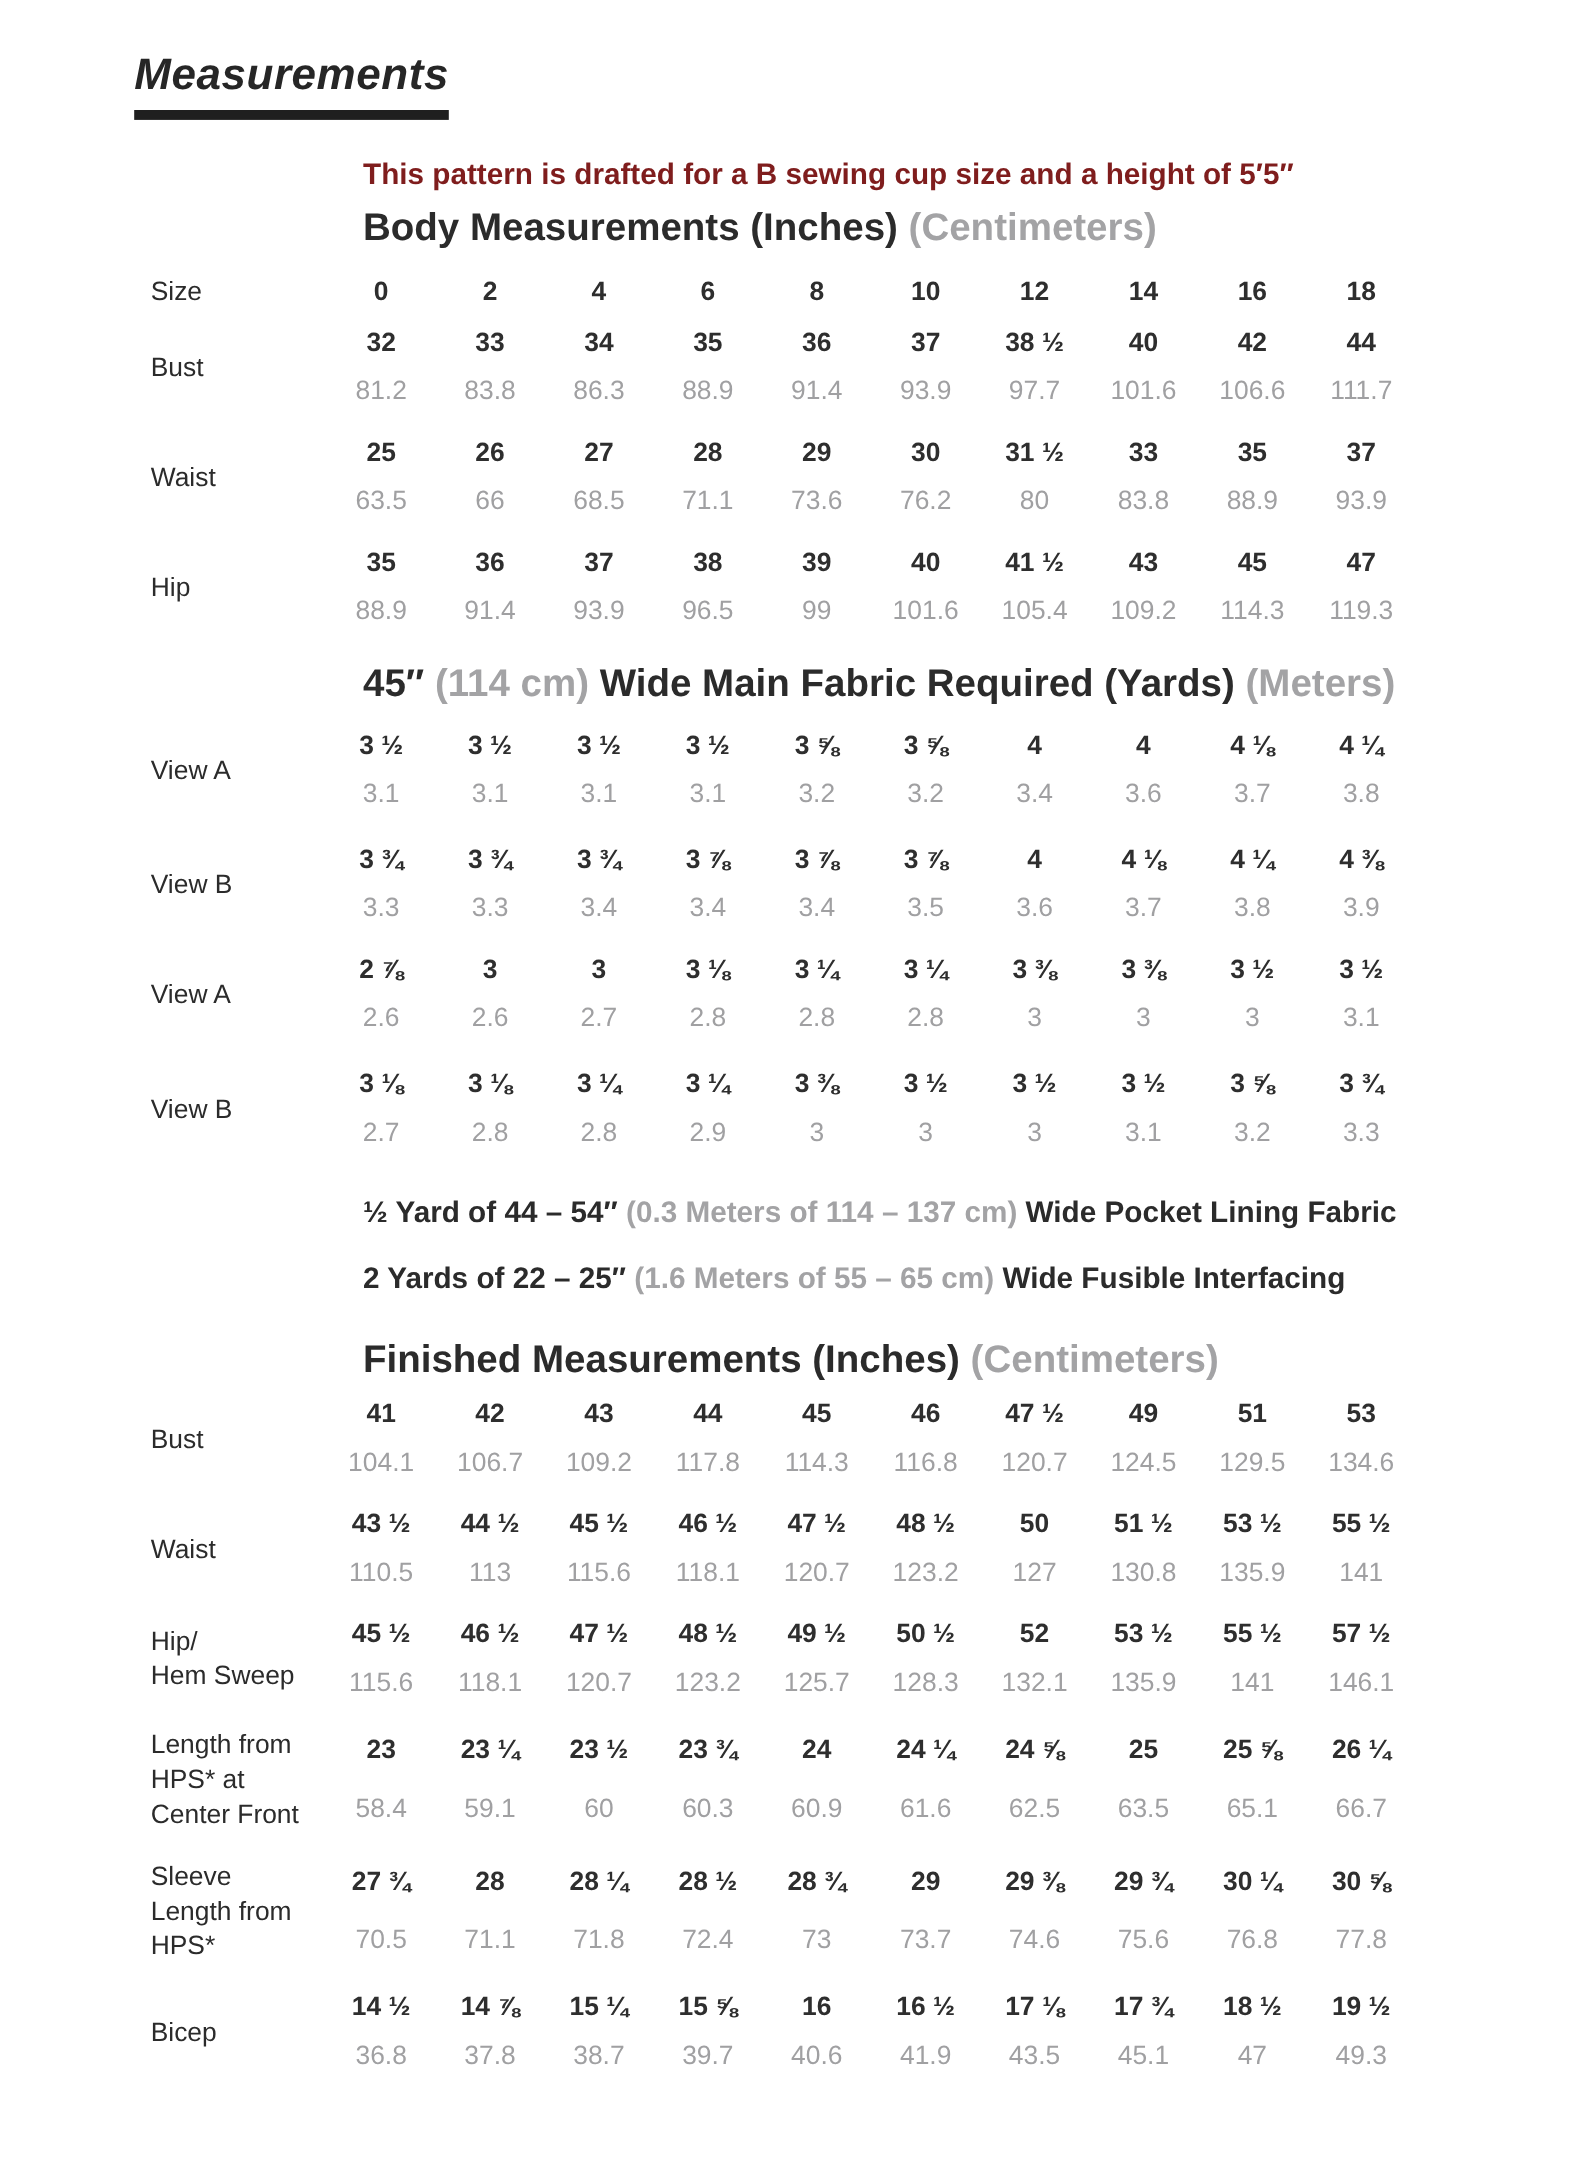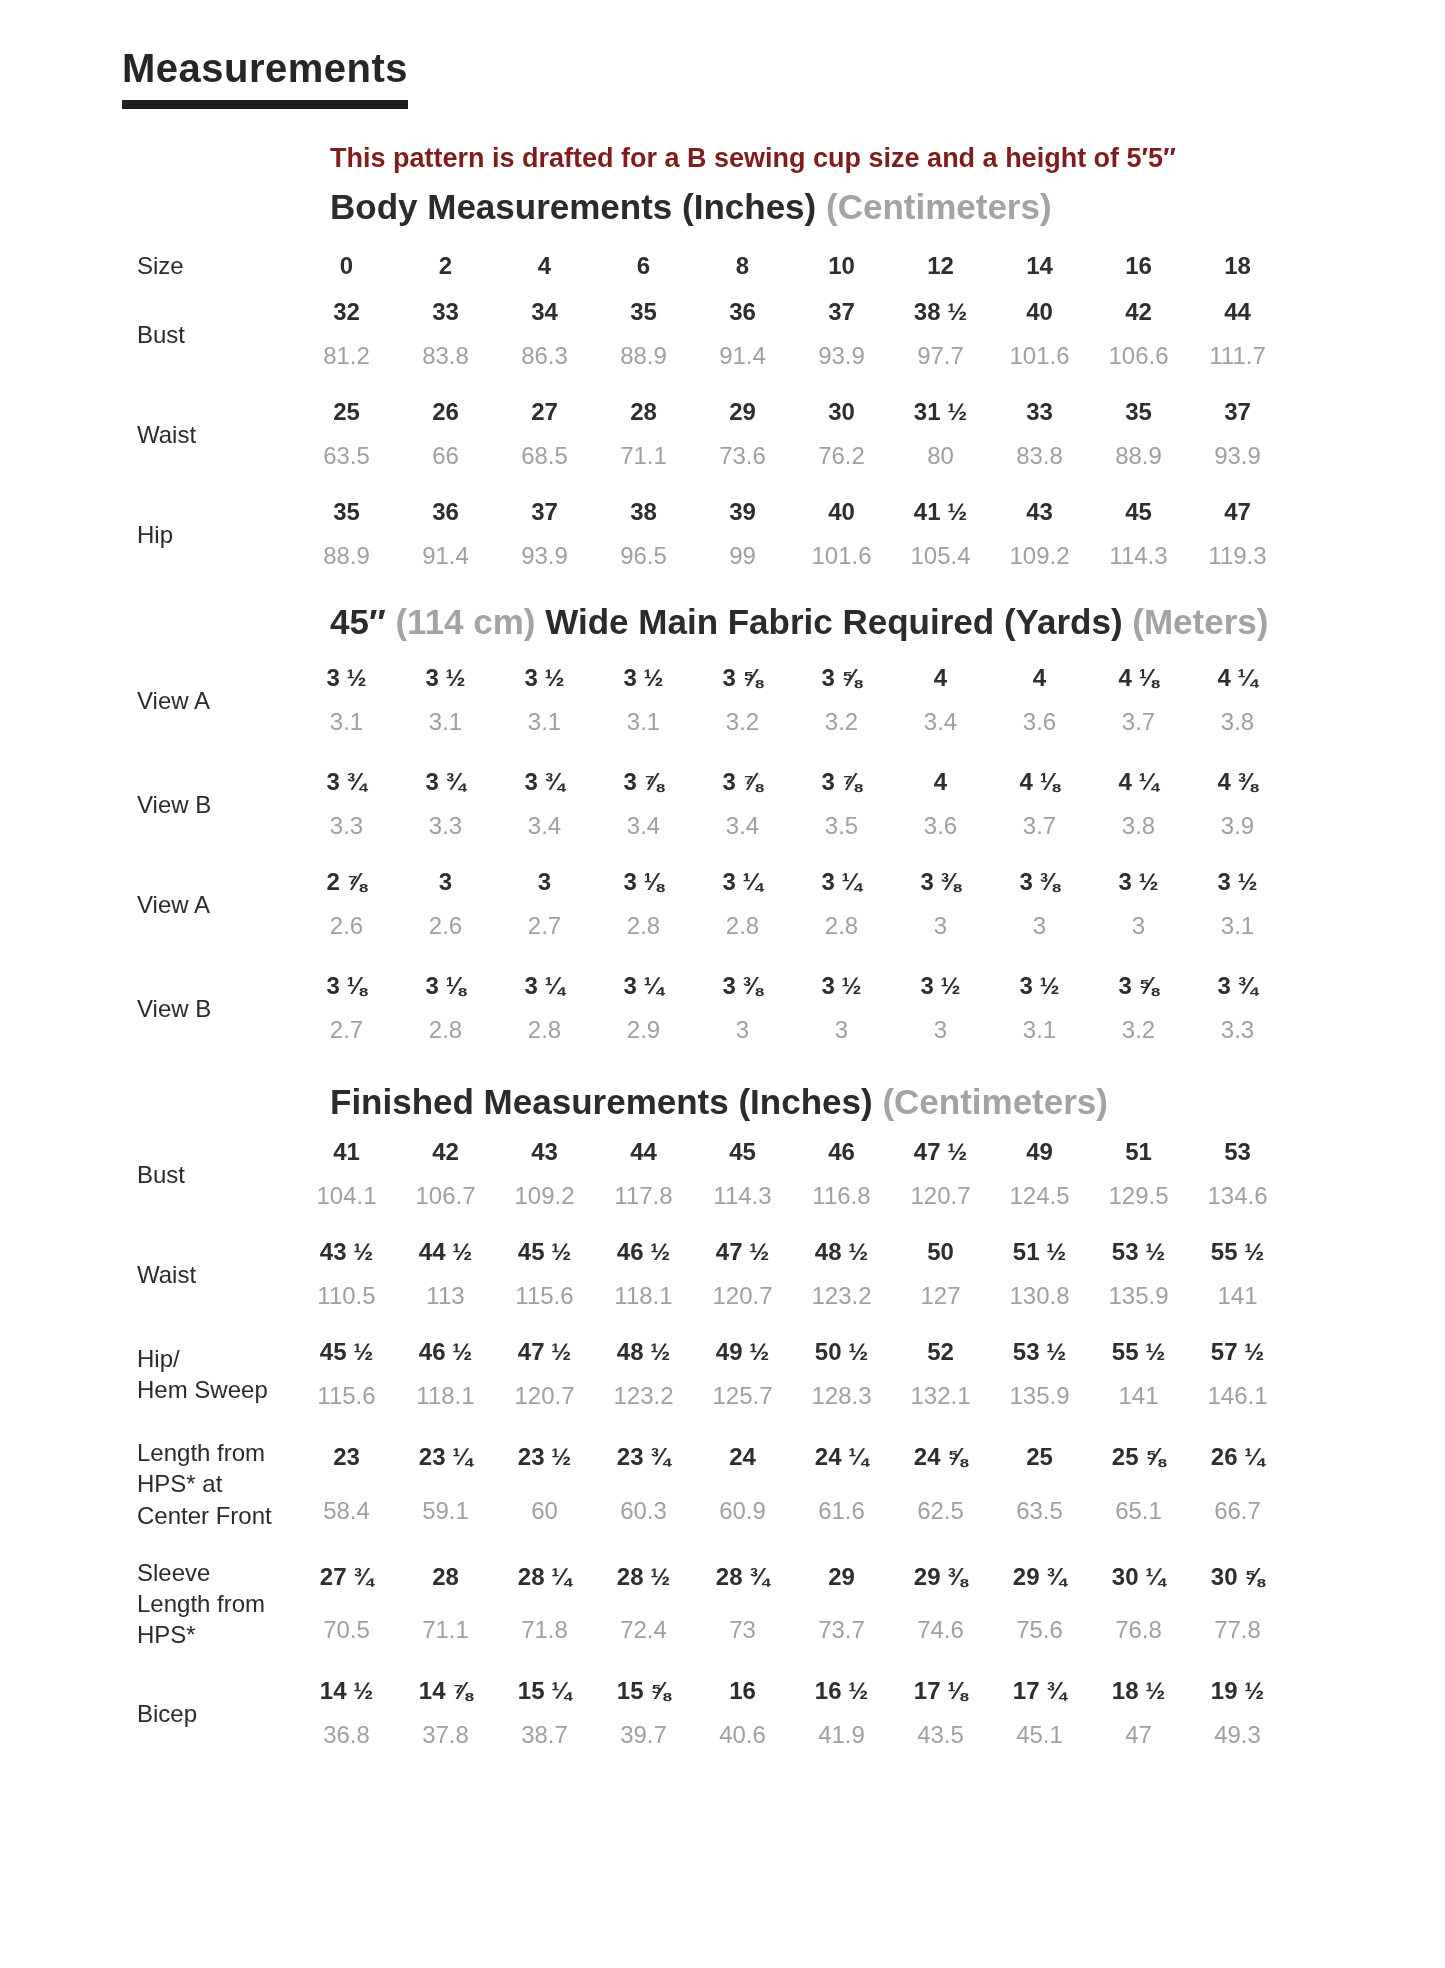--- a/index.html
+++ b/index.html
@@ -9,20 +9,21 @@
     font-family: "Liberation Sans", sans-serif;
     color: #2b2b2b;
     overflow: hidden;
   }
   .page { position: relative; width: 1445px; height: 1968px; }
 
   .page-title {
     margin: 46px 0 0 122px;
     font-size: 40px; font-weight: 700; letter-spacing: 0.5px;
     color: #262626;
+    font-style: italic;
   }
   .title-underline {
     margin: 9px 0 0 122px;
     width: 286px; height: 9px; background: #1f1f1f;
   }
   .intro {
     margin: 34px 0 0 330px;
     font-size: 27px; font-weight: 600; color: #7f1d1d;
   }
   .sec-heading {
@@ -173,20 +174,33 @@
           <div class="contents">
             
           <div class="cell primary">3 ⅛</div><div class="cell primary">3 ⅛</div><div class="cell primary">3 ¼</div><div class="cell primary">3 ¼</div><div class="cell primary">3 ⅜</div><div class="cell primary">3 ½</div><div class="cell primary">3 ½</div><div class="cell primary">3 ½</div><div class="cell primary">3 ⅝</div><div class="cell primary">3 ¾</div></div>
           <div class="contents">
             
           <div class="cell secondary">2.7</div><div class="cell secondary">2.8</div><div class="cell secondary">2.8</div><div class="cell secondary">2.9</div><div class="cell secondary">3</div><div class="cell secondary">3</div><div class="cell secondary">3</div><div class="cell secondary">3.1</div><div class="cell secondary">3.2</div><div class="cell secondary">3.3</div></div>
         </div>
       </div>
   </section>
 
+  <div class="notes">
+
+  <p class="note">
+        <span class="dark">½ Yard of 44 – 54″</span>
+        <span class="gray">(0.3 Meters of 114 – 137 cm)</span>
+        <span class="dark">Wide Pocket Lining Fabric</span>
+      </p>
+      <p class="note">
+        <span class="dark">2 Yards of 22 – 25″</span>
+        <span class="gray">(1.6 Meters of 55 – 65 cm)</span>
+        <span class="dark">Wide Fusible Interfacing</span>
+      </p>
+    </div>
 
   <section>
     <h2 class="sec-heading fin-heading">
       <span class="dark">Finished Measurements (Inches)</span>
       <span class="gray">(Centimeters)</span>
     </h2>
     <div class="fin-rows">
 
     <div class="mrow">
           <div class="rlabel">Bust</div>

